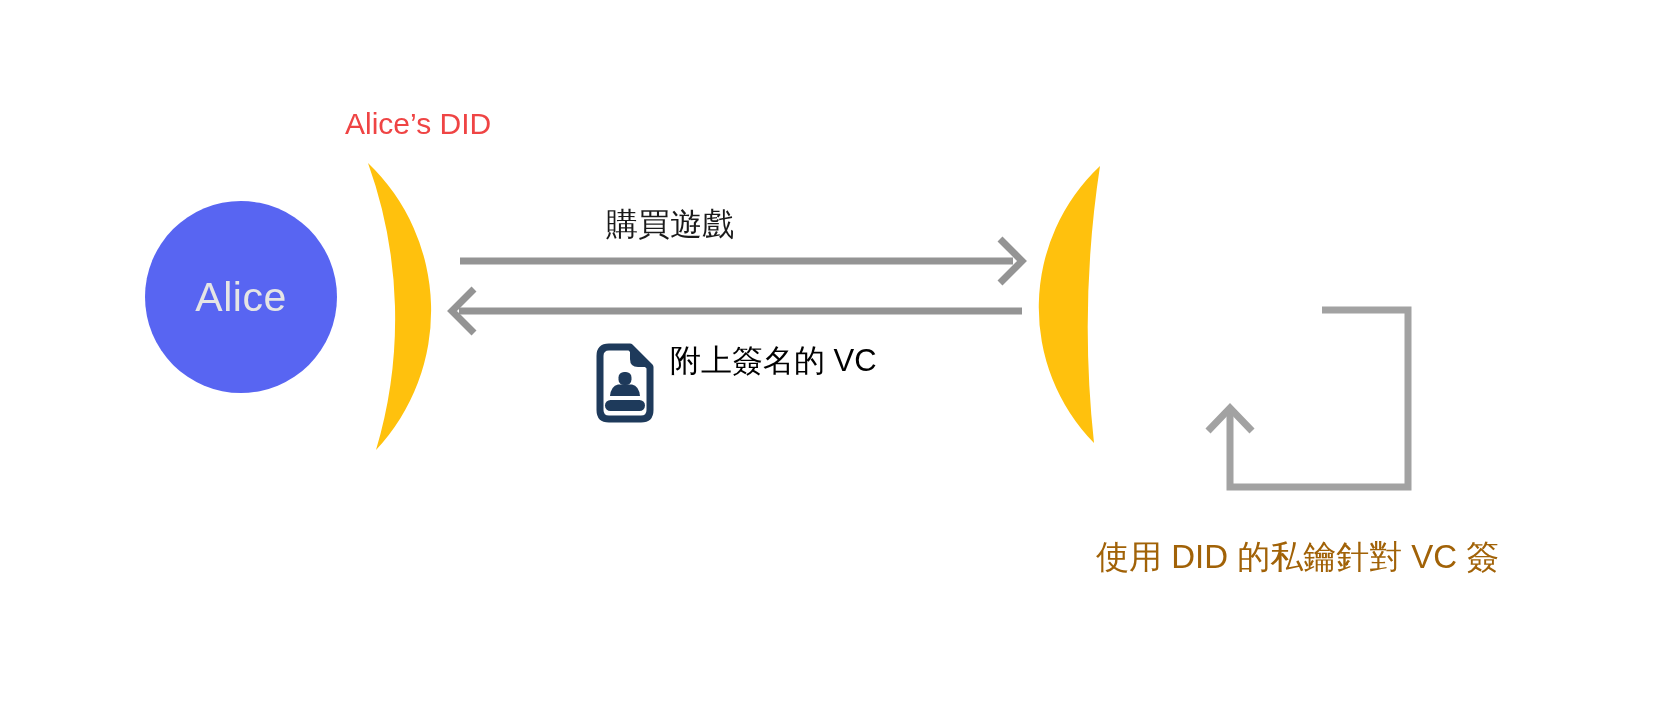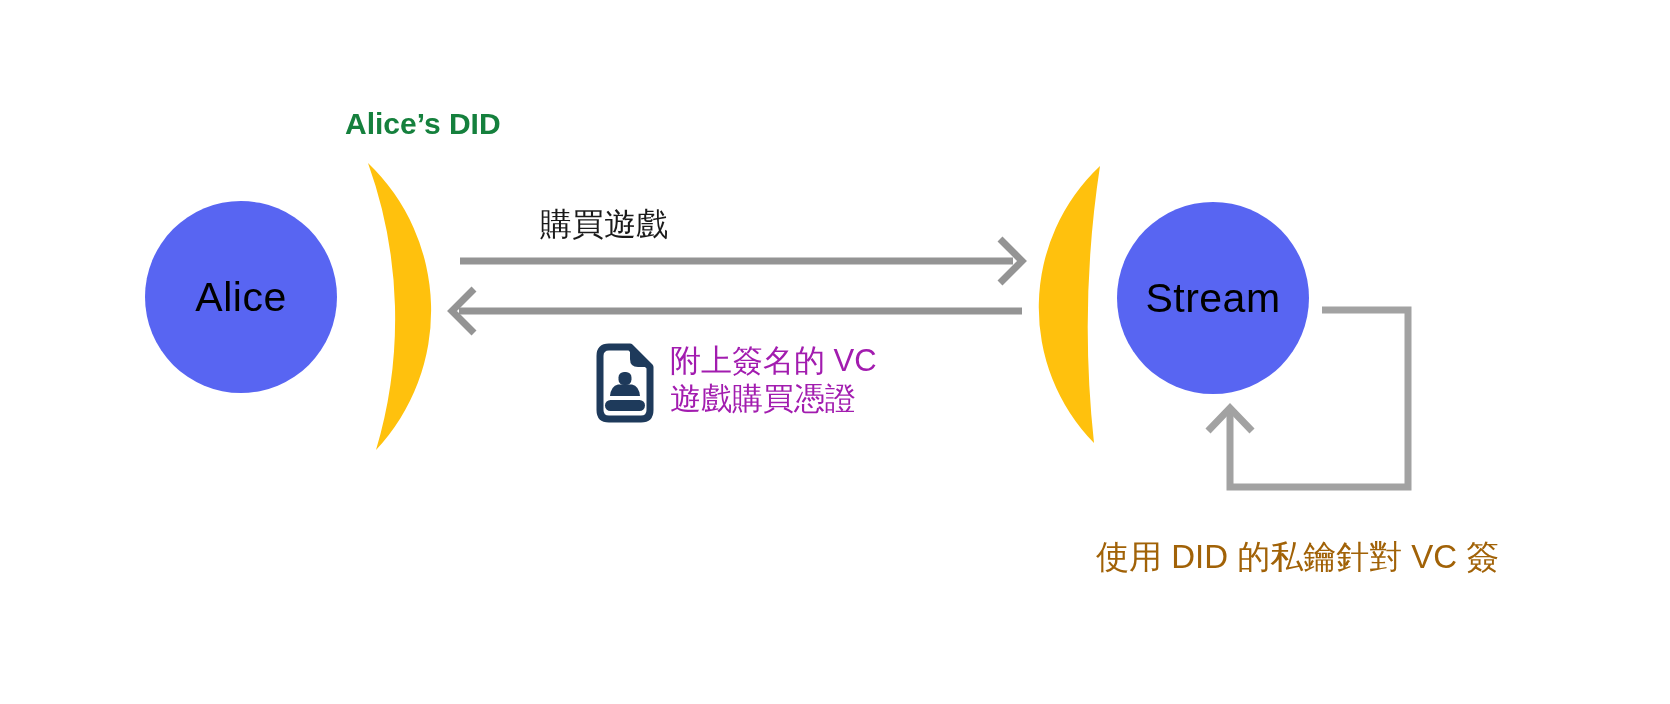--- a/index.html
+++ b/index.html
@@ -14,44 +14,44 @@
   }
   .abs{position:absolute;}
   .entity-circle{
     position:absolute;
     width:192px;height:192px;
     border-radius:50%;
     background:#5865F2;
     display:flex;align-items:center;justify-content:center;
   }
   .entity-label{
-    color:#000000;
+    color:#e5e5e5;
     font-size:41px;
     line-height:1;
     letter-spacing:0.5px;
   }
   .did-label{
     position:absolute;
     font-size:30px;
-    font-weight:700;
-    color:#15803d;
+    font-weight:400;
+    color:#ef4444;
     white-space:nowrap;
   }
   .flow-label{
     position:absolute;
     font-size:32px;
     color:#1a1a1a;
     white-space:nowrap;
   }
   .vc-text{
     position:absolute;
     left:670px;top:342px;
     font-size:31px;
     line-height:38px;
-    color:#a21caf;
+    color:#000000;
     white-space:nowrap;
   }
   .sign-note{
     position:absolute;
     left:1096px;top:534px;
     font-size:33px;
     line-height:45px;
     color:#a16207;
     white-space:nowrap;
   }
@@ -82,36 +82,32 @@
       <polyline points="1322,310 1408,310 1408,487 1230,487 1230,412"></polyline>
       <polyline points="1208,431 1230,408 1252,431"></polyline>
     </g>
   </svg>
 
   <div class="did-label" style="left:345px;top:107px">Alice’s DID</div>
 
   <div class="entity-circle" style="left:145px;top:201px">
     <span class="entity-label">Alice</span>
   </div>
-  <div class="entity-circle" style="left:1117px;top:202px">
-    <span class="entity-label">Stream</span>
-  </div>
 
-  <div class="flow-label" style="left:540px;top:203px;width:260px;text-align:left">購買遊戲</div>
+  <div class="flow-label" style="left:540px;top:203px;width:260px;text-align:center">購買遊戲</div>
 
   <svg class="abs" style="left:596px;top:343px" width="58" height="80" viewBox="0 0 58 80">
     <path d="M 13 4 H 34 L 54 24 V 67 Q 54 76 45 76 H 13 Q 4 76 4 67 V 13 Q 4 4 13 4 Z" fill="#ffffff" stroke="#1E3A5B" stroke-width="7" stroke-linejoin="round"></path>
     <path d="M 34 4 V 16 Q 34 24 42 24 H 54 Z" fill="#1E3A5B"></path>
     <rect x="22.5" y="29" width="13" height="13" rx="5.5" fill="#1E3A5B"></rect>
     <path d="M 14 53 Q 15 43 22 41.5 H 36 Q 43 43 44 53 Z" fill="#1E3A5B"></path>
     <rect x="9" y="57" width="40" height="11" rx="5.5" fill="#1E3A5B"></rect>
   </svg>
 
   <div class="vc-text">
     <div>附上簽名的 VC</div>
-    <div>遊戲購買憑證</div>
   </div>
 
   <div class="sign-note">
     <div>使用 DID 的私鑰針對 VC 簽</div>
   </div>
 
 </div>
 
 </body></html>

